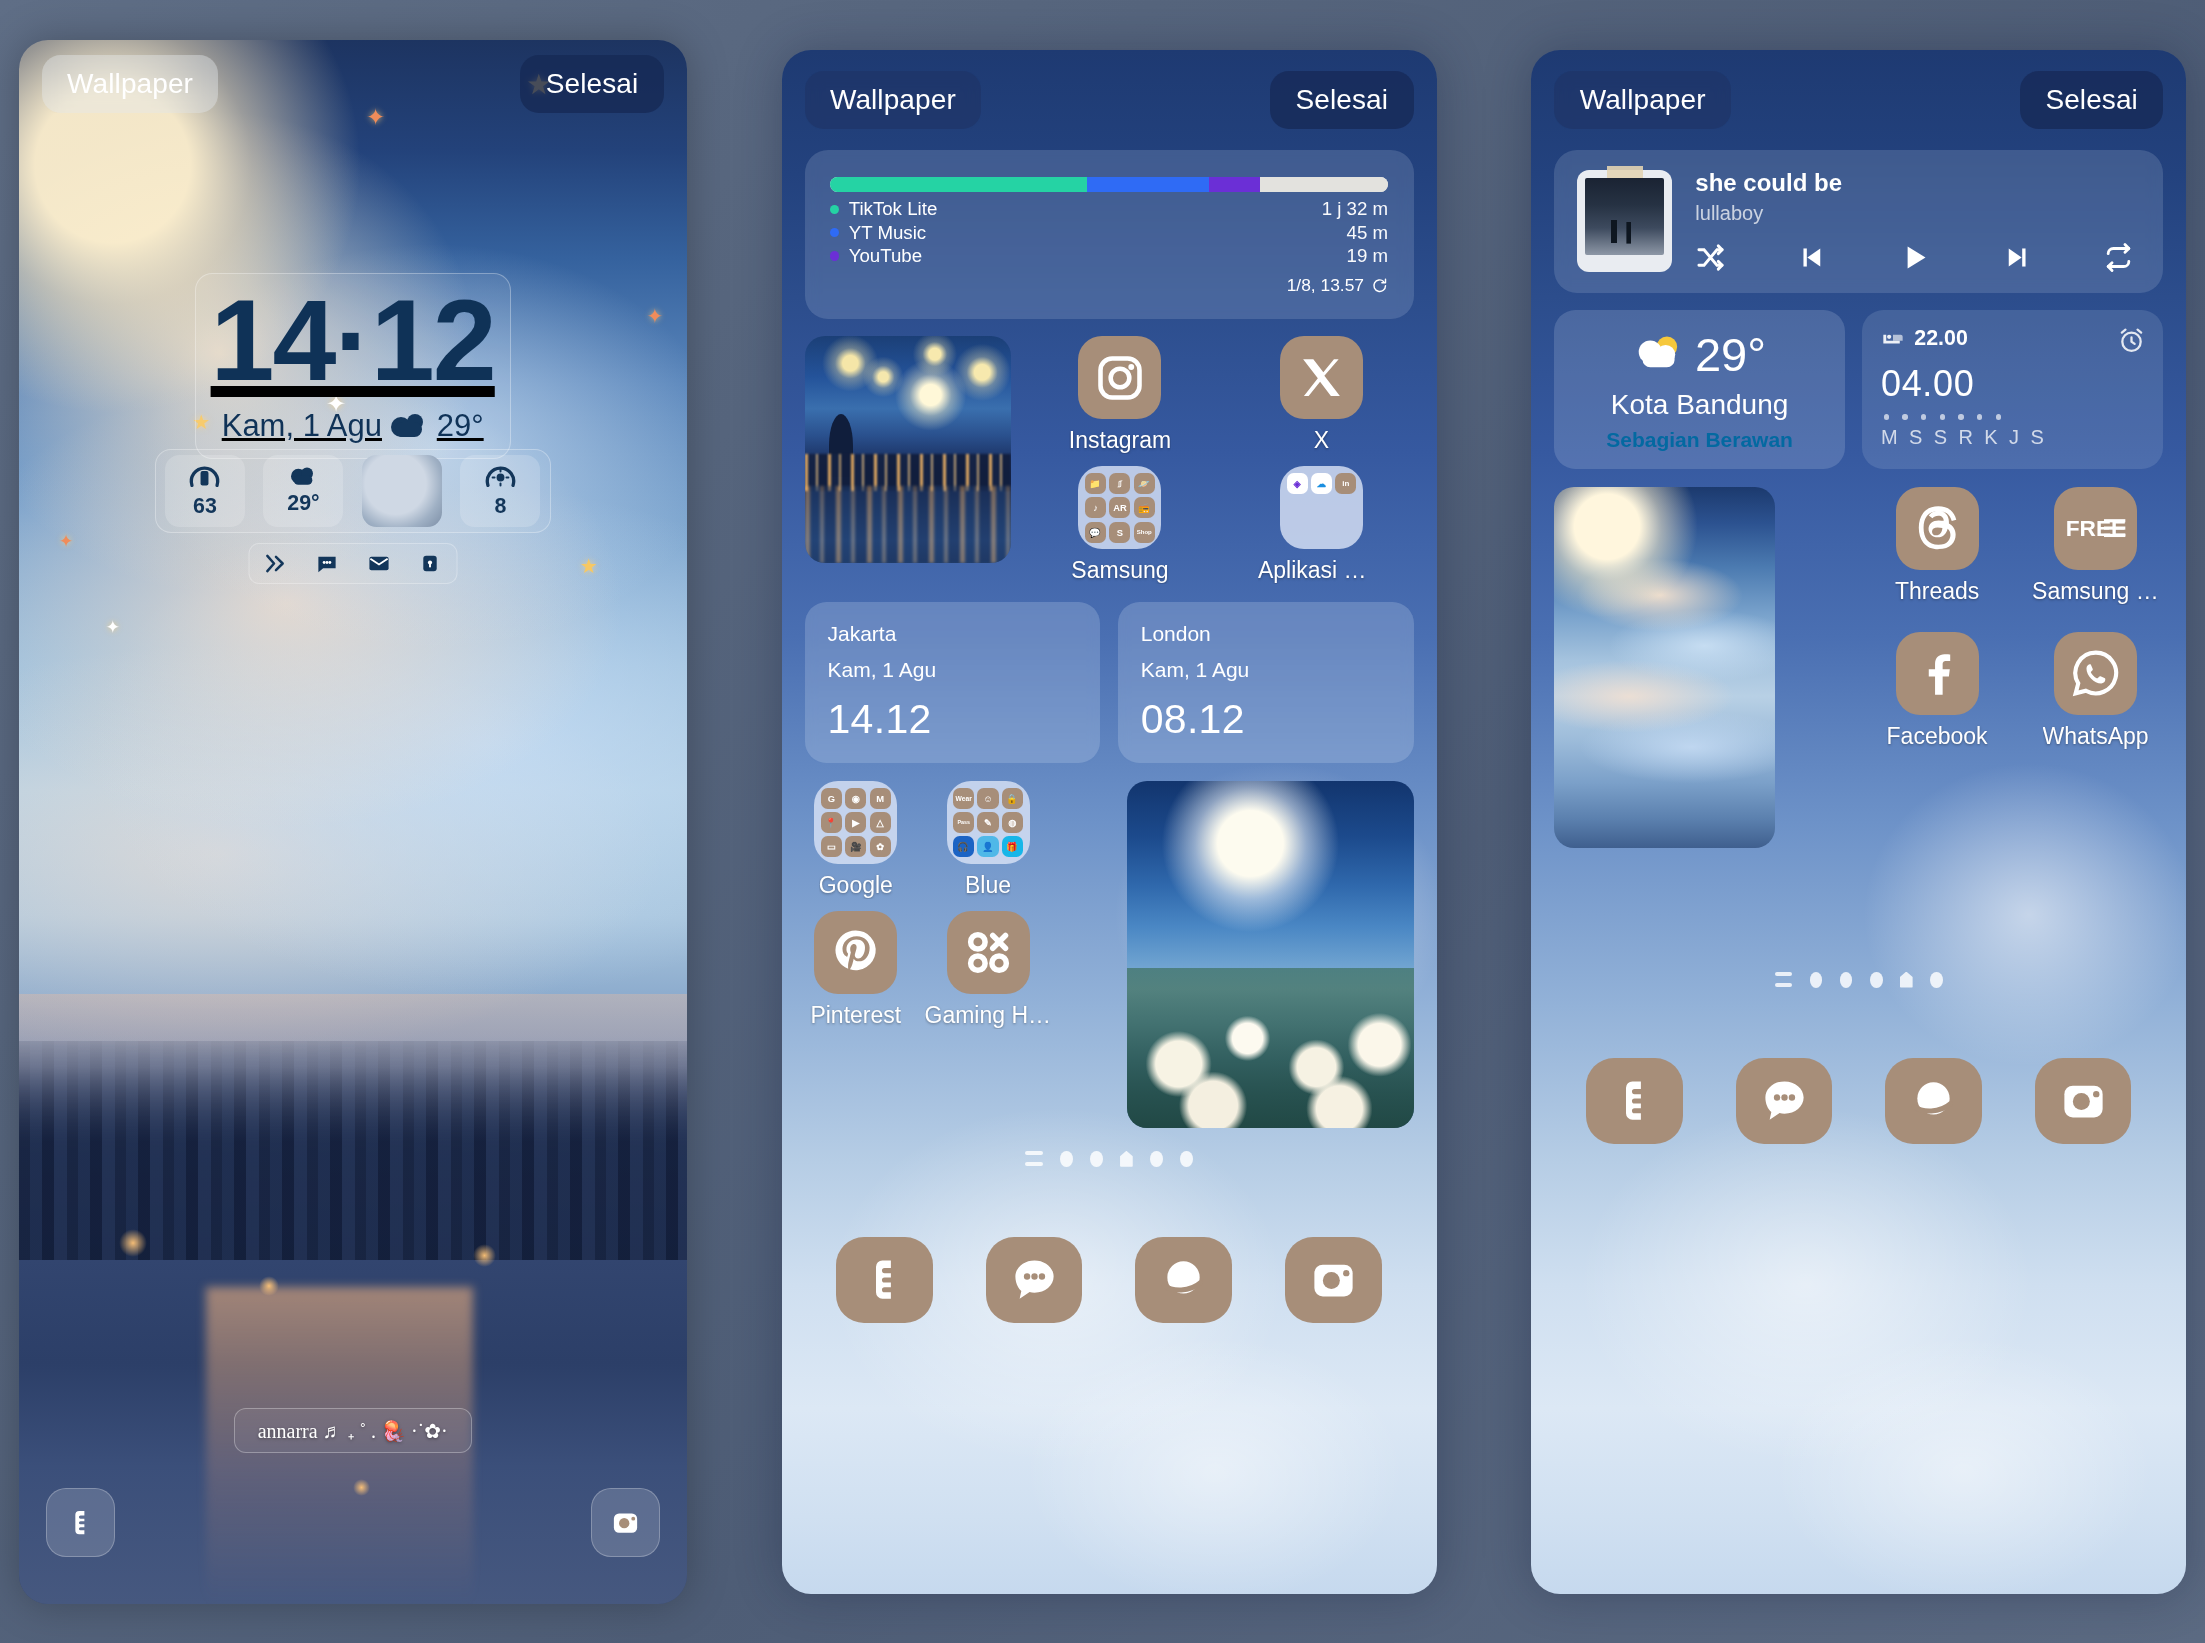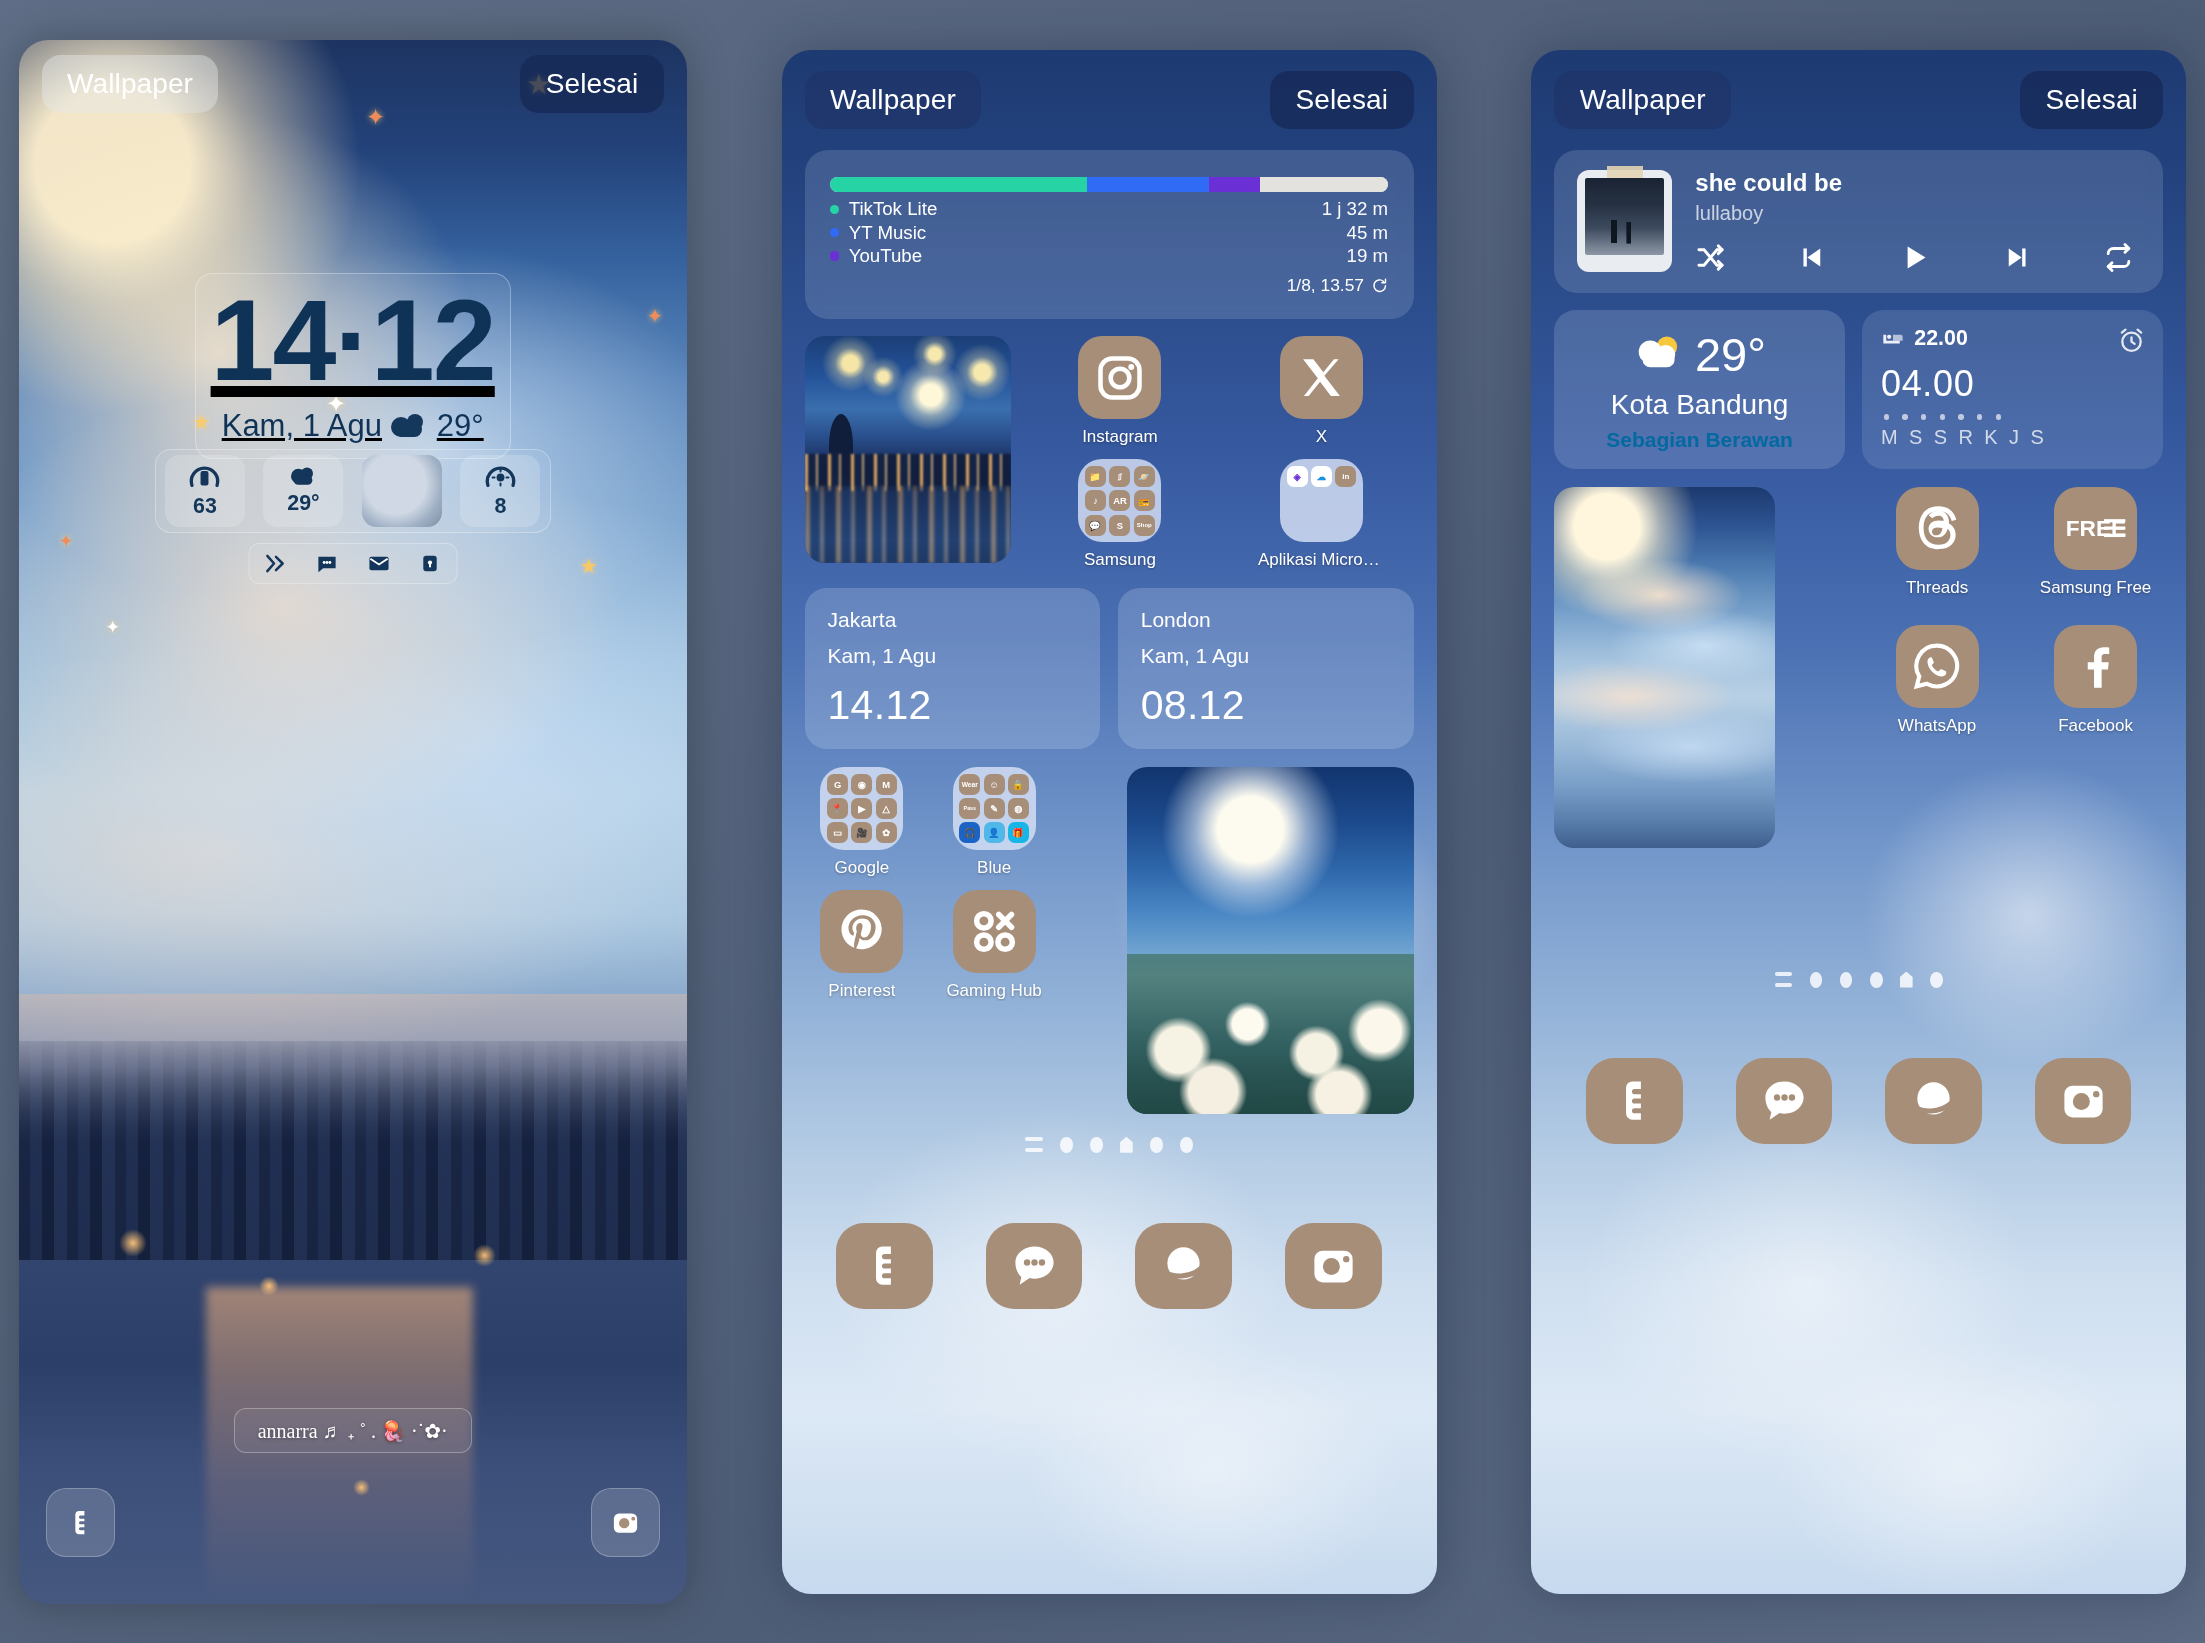--- a/index.html
+++ b/index.html
@@ -173,21 +173,21 @@
       linear-gradient(180deg,#1c3a6e 0%,#2c5290 10%,#4b7ab0 22%,#7ba4cd 36%,
         #a5c3de 48%,#b8d0e5 58%,#9dbcda 70%,#7ba0c9 82%,#5b80ae 92%,#3f5f8e 100%);}
 
   
   .apps{display:grid;grid-template-columns:repeat(2,1fr);gap:12px 17.4px;flex:1;}
   .app{display:flex;flex-direction:column;align-items:center;gap:8px;}
   .icon{width:83px;height:83px;border-radius:24px;background:#a78e79;
     display:flex;align-items:center;justify-content:center;flex:0 0 auto;}
   .icon.dock{width:86px;height:86px;border-radius:28px;}
   .icon svg{display:block;}
-  .app-label{font-size:17px;color:#fff;text-shadow:0 0.7px 2.7px rgba(0,0,0,.35);white-space:nowrap;
+  .app-label{font-size:23px;color:#fff;text-shadow:0 0.7px 2.7px rgba(0,0,0,.35);white-space:nowrap;
     overflow:hidden;text-overflow:ellipsis;max-width:127px;}
   .folder{width:83px;height:83px;border-radius:24px;background:rgba(216,226,245,.82);
     display:grid;grid-template-columns:repeat(3,1fr);grid-template-rows:repeat(3,1fr);
     gap:3.3px;padding:6.7px;box-sizing:border-box;flex:0 0 auto;}
   .mini{border-radius:6.7px;background:#a78e79;display:flex;align-items:center;justify-content:center;
     font-size:9.4px;color:#fff;font-weight:700;overflow:hidden;}
   .mini.blue{background:#1b63c4;} .mini.lblue{background:#4fb8e8;} .mini.cyan{background:#17b6e8;}
   .mini.white{background:#fff;}
 
   
@@ -671,33 +671,33 @@
                   <rect x="30" y="6" width="16" height="2.4" fill="#fff"></rect>
                   <rect x="30" y="11.5" width="16" height="2.4" fill="#fff"></rect>
                   <rect x="30" y="17" width="16" height="2.4" fill="#fff"></rect>
                 </svg>
             </div>
             <div class="app-label">Samsung Free</div>
           </div>
           <div class="app">
             <div class="icon">
               <svg width="52" height="52" viewBox="0 0 24 24">
+                  <path d="M14.6 22v-8.4h2.9l.4-3.3h-3.3V8.1c0-1 .3-1.6 1.7-1.6h1.8V3.5c-.3 0-1.4-.1-2.6-.1-2.6 0-4.4 1.6-4.4 4.4v2.5H8.2v3.3h2.9V22z" fill="#fff"></path>
+                </svg>
+            </div>
+            <div class="app-label">Facebook</div>
+          </div>
+          <div class="app">
+            <div class="icon">
+              <svg width="52" height="52" viewBox="0 0 24 24">
                   <path d="M12 2.6A9.4 9.4 0 0 0 3.8 16.8L2.6 21.4l4.7-1.2A9.4 9.4 0 1 0 12 2.6z" fill="none" stroke="#fff" stroke-width="1.9"></path>
                   <path d="M9 7.8c.3 0 .5.1.7.5l.8 1.8c.1.3 0 .5-.2.7l-.5.5c-.2.2-.2.4-.1.6.5 1 1.5 2 2.6 2.5.2.1.4.1.6-.1l.5-.6c.2-.2.4-.3.7-.2l1.8.8c.3.1.4.4.4.7 0 1-.8 1.8-1.9 1.8-3.2 0-6.8-3.6-6.8-6.8 0-1.1.8-2.1 1.8-2.1z" fill="#fff"></path>
                 </svg>
             </div>
             <div class="app-label">WhatsApp</div>
-          </div>
-          <div class="app">
-            <div class="icon">
-              <svg width="52" height="52" viewBox="0 0 24 24">
-                  <path d="M14.6 22v-8.4h2.9l.4-3.3h-3.3V8.1c0-1 .3-1.6 1.7-1.6h1.8V3.5c-.3 0-1.4-.1-2.6-.1-2.6 0-4.4 1.6-4.4 4.4v2.5H8.2v3.3h2.9V22z" fill="#fff"></path>
-                </svg>
-            </div>
-            <div class="app-label">Facebook</div>
           </div>
         </div>
       </div>
 
       <div class="pageind" style="margin-top:124px;">
         <span class="pd list">
             <i></i>
             <i></i>
           </span>
         <span class="pd"></span>

